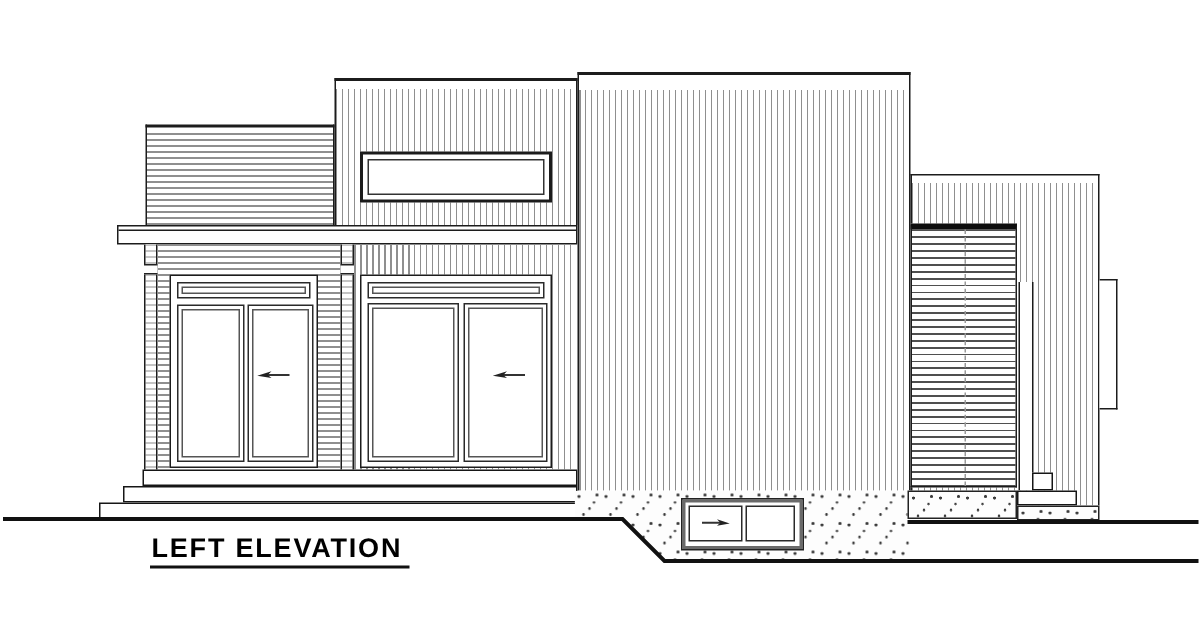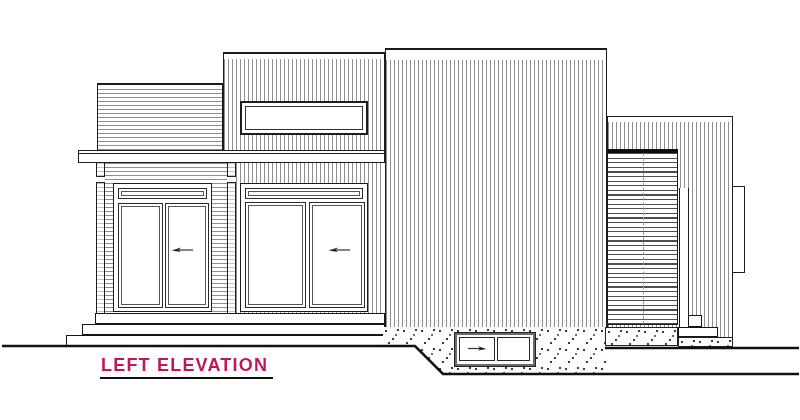--- a/index.html
+++ b/index.html
@@ -26,21 +26,21 @@
       radial-gradient(circle at 6px 16px, #3a3a3a 0.7px, transparent 1.1px),
       radial-gradient(circle at 13px 8px, #3a3a3a 0.6px, transparent 1px);
     background-size:18px 19px;}
   .framed{border:1px solid #2a2a2a;background:#fff;}
   .glass{position:absolute;inset:2px;border:1px solid #555;background:#fff;}
   .post{background-color:#fff;border-left:1px solid #1c1c1c;border-right:1px solid #1c1c1c;
         background-image:repeating-linear-gradient(180deg,#c4c4c4 0,#c4c4c4 1px,transparent 1px,transparent 4px);}
   .step{background:#fff;border:1.5px solid #161616;}
   .arr svg{display:block;}
   #title{position:absolute;left:100px;top:356px;font-size:18px;font-weight:bold;
-         letter-spacing:1.2px;color:#be185d;border-bottom:2px solid #111;
+         letter-spacing:1.2px;color:#000000;border-bottom:2px solid #111;
          padding:0 5px 2px 1px;line-height:1.05;}
   svg.overlay{position:absolute;left:0;top:0;pointer-events:none;}
 </style>
 </head>
 <body>
 
 <div id="canvas">
 
   <div class="abs block sidh" style="left:97px;top:83px;width:126px;height:67px;border-bottom:none;padding-top:3px;border-top-width:2px;"></div>
 

